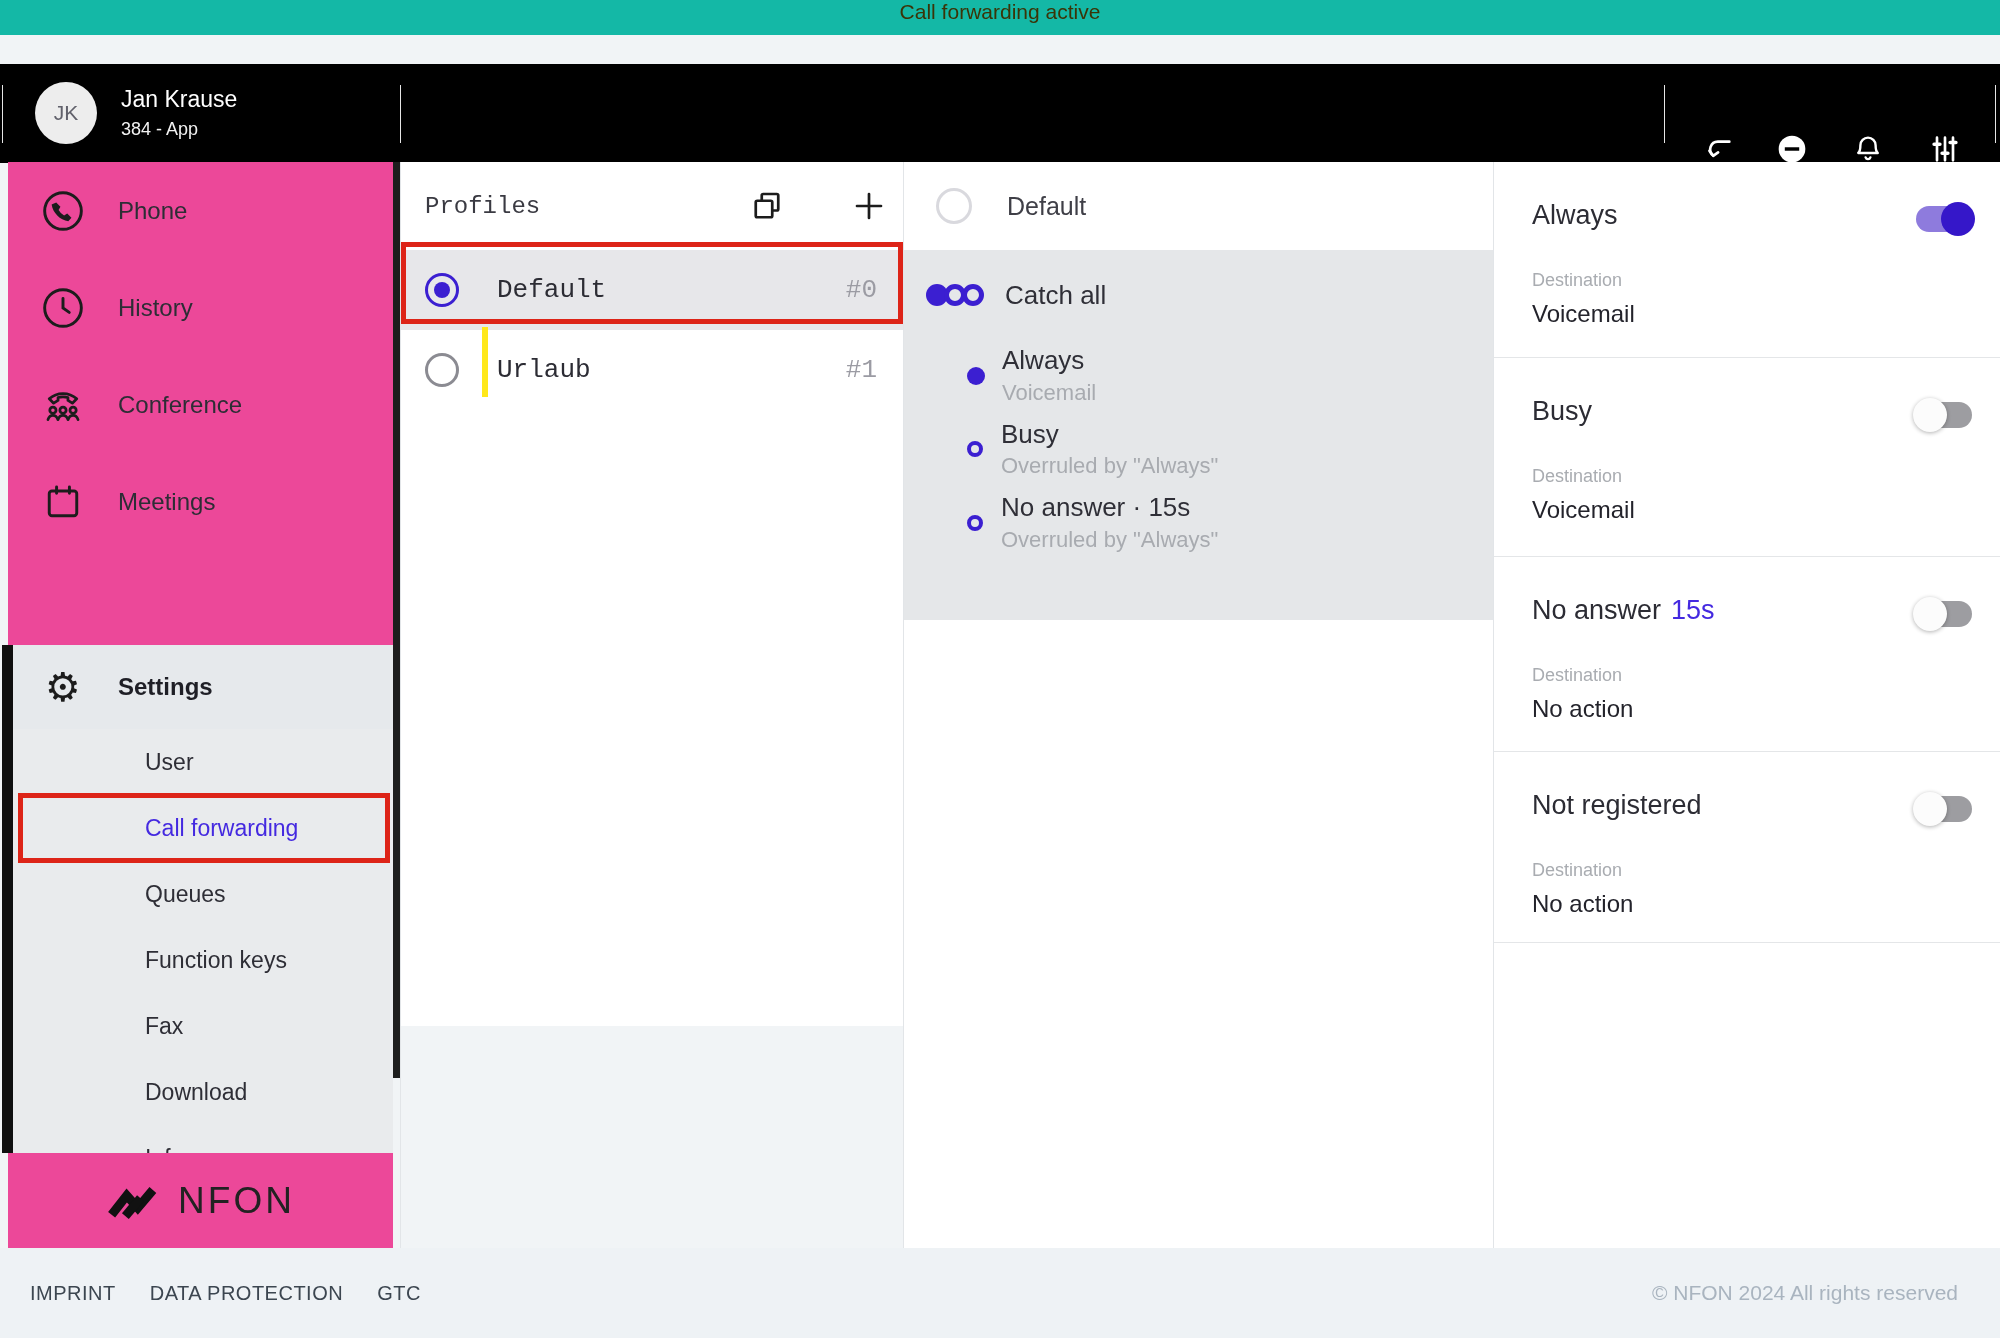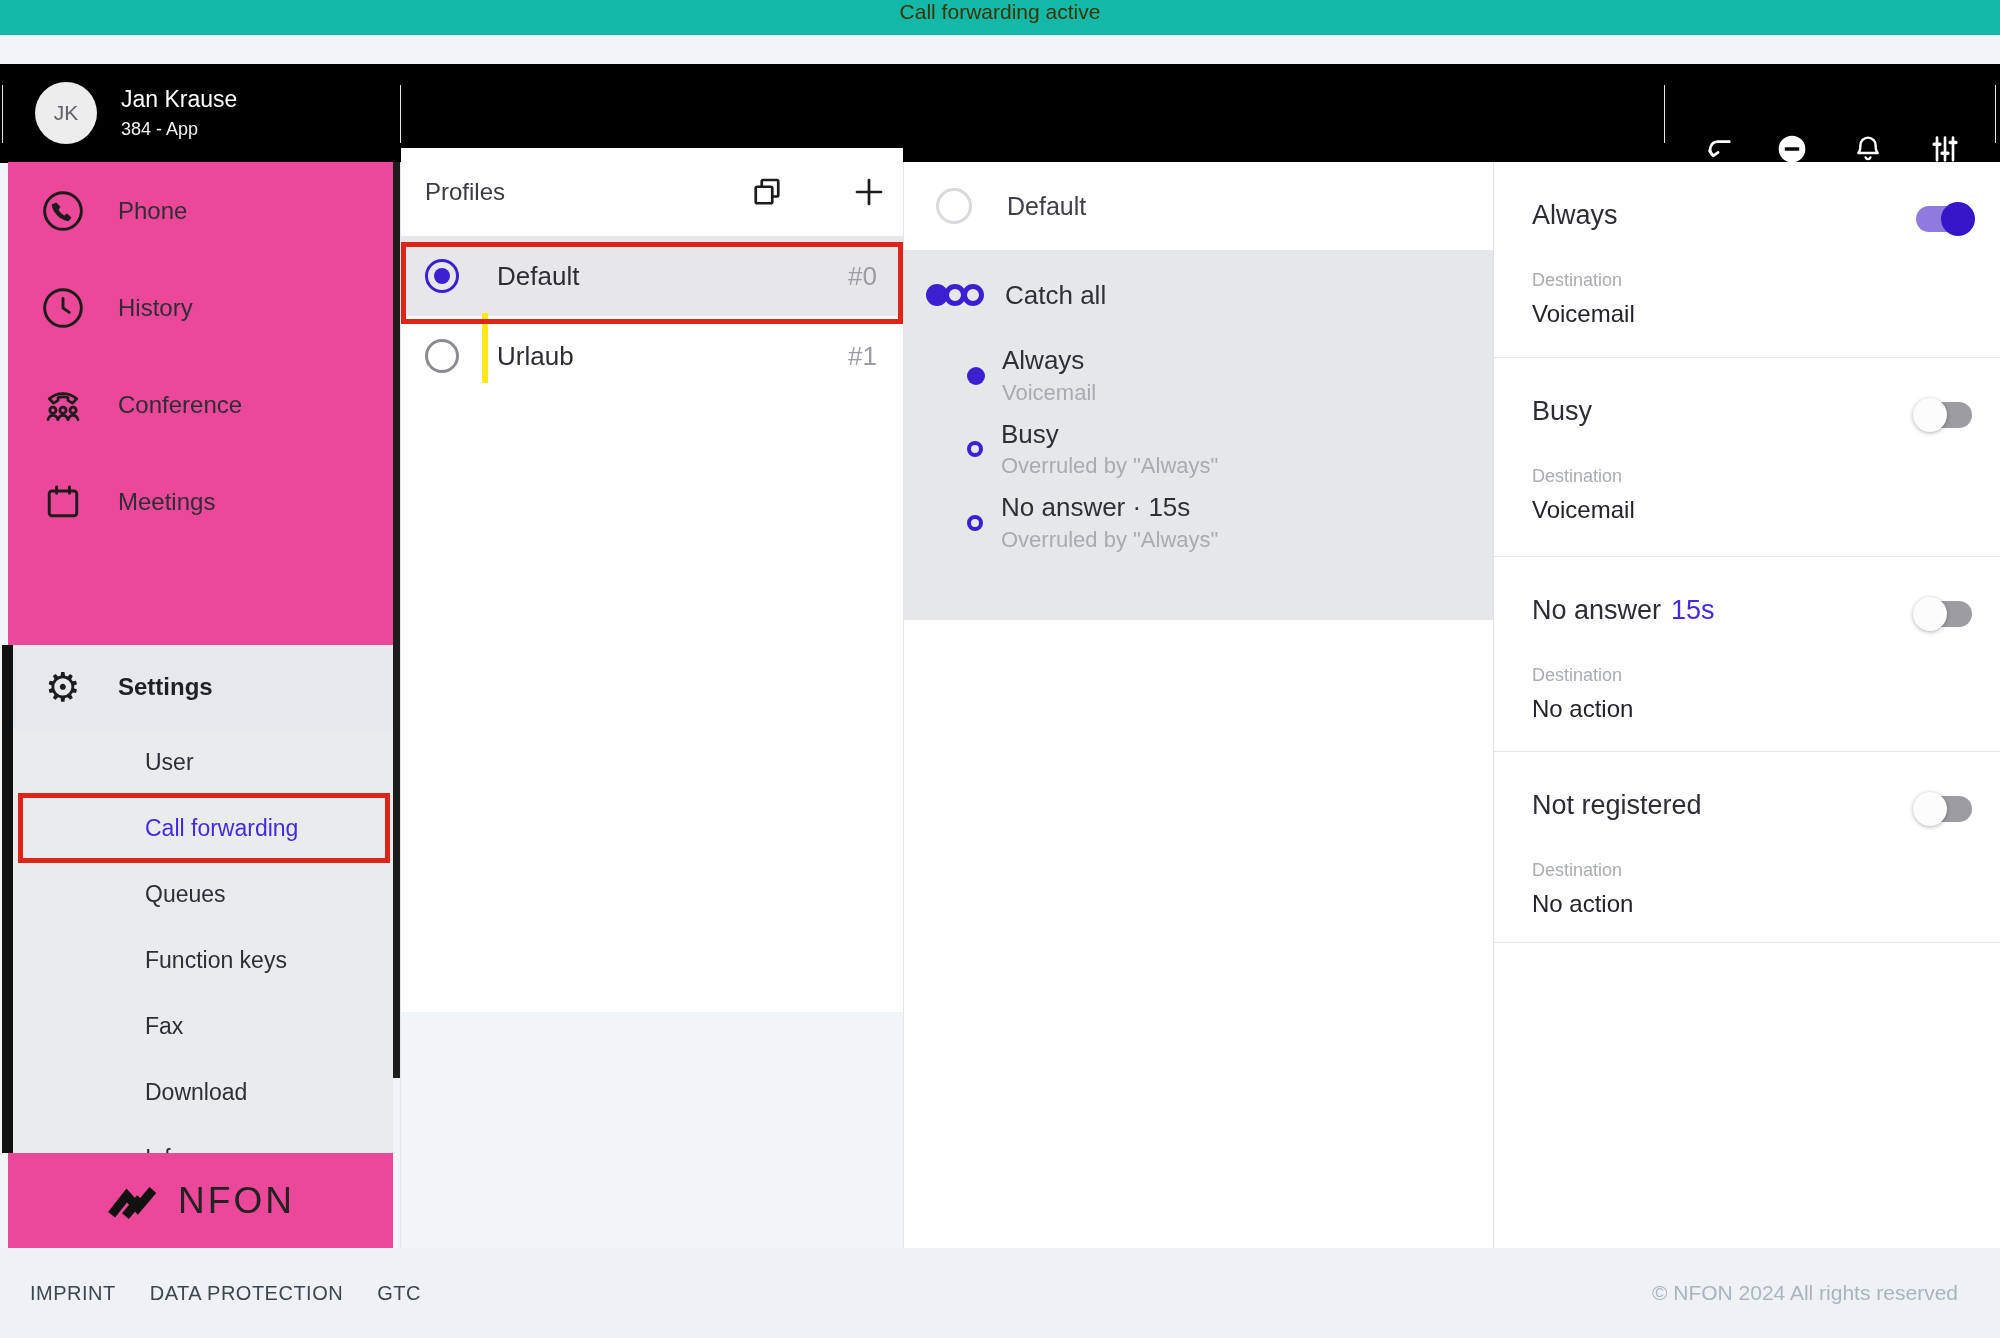--- a/index.html
+++ b/index.html
@@ -40,21 +40,21 @@
   .settings-item{height:66px;display:flex;align-items:center;padding-left:137px;
                  font-size:23px;color:#2e2e36;}
   .settings-item.active{color:#4429e0;font-weight:normal;}
   .sb-right{position:absolute;left:393px;top:162px;width:7px;height:916px;background:#1d1d1d;}
   .sb-left{position:absolute;left:2px;top:645px;width:11px;height:508px;background:#101010;}
   .nfon{position:absolute;left:0;top:1013px;width:100%;height:52px;
         display:flex;align-items:center;justify-content:center;gap:14px;}
   .nfon-text{font-size:37px;font-weight:300;letter-spacing:3px;color:#222;}
 
   
-  .profiles{position:absolute;left:401px;top:148px;width:502px;height:864px;background:#fff;}
+  .profiles{position:absolute;left:401px;top:162px;width:502px;height:864px;background:#fff;font-family:Liberation Mono, monospace;}
   .profiles-head{height:88px;display:flex;align-items:center;padding:0 16px 0 24px;}
   .profiles-title{flex:1;font-size:24px;color:#3a3a42;}
   .phead-icon{width:36px;height:36px;color:#1c1c1c;}
   .phead-icon svg{width:100%;height:100%;}
   .copy-ic{margin-right:66px;}
   .profile-row{height:80px;display:flex;align-items:center;padding:0 26px 0 24px;
                font-size:26px;color:#2c2c34;position:relative;}
   .profile-row.selected{background:#e7e7ea;}
   .radio{width:28px;height:28px;border-radius:50%;border:3px solid #8b8b92;flex:none;
          margin-right:38px;display:flex;align-items:center;justify-content:center;}

